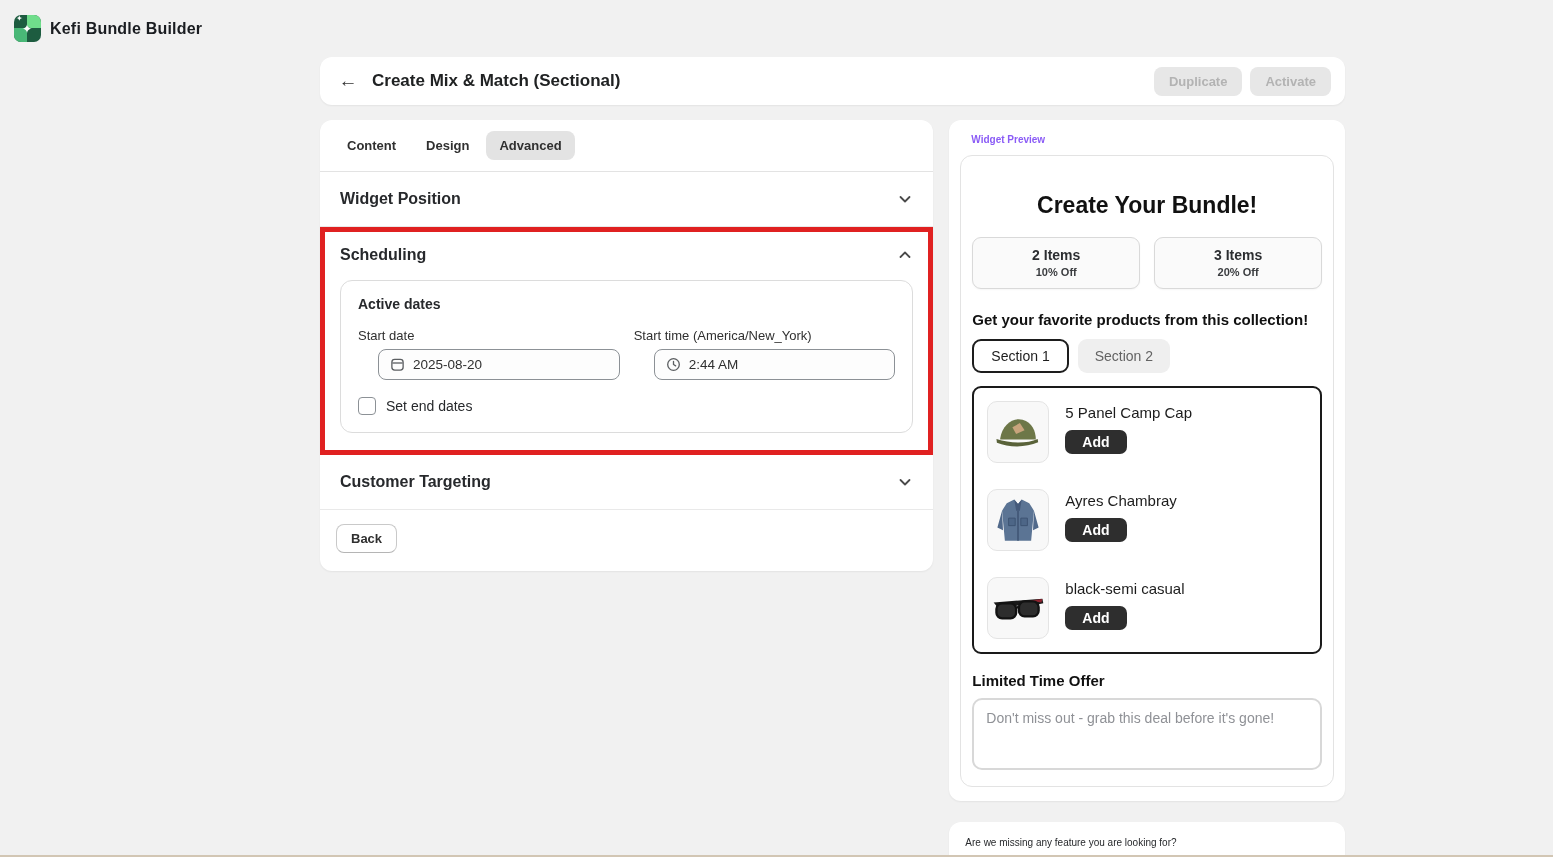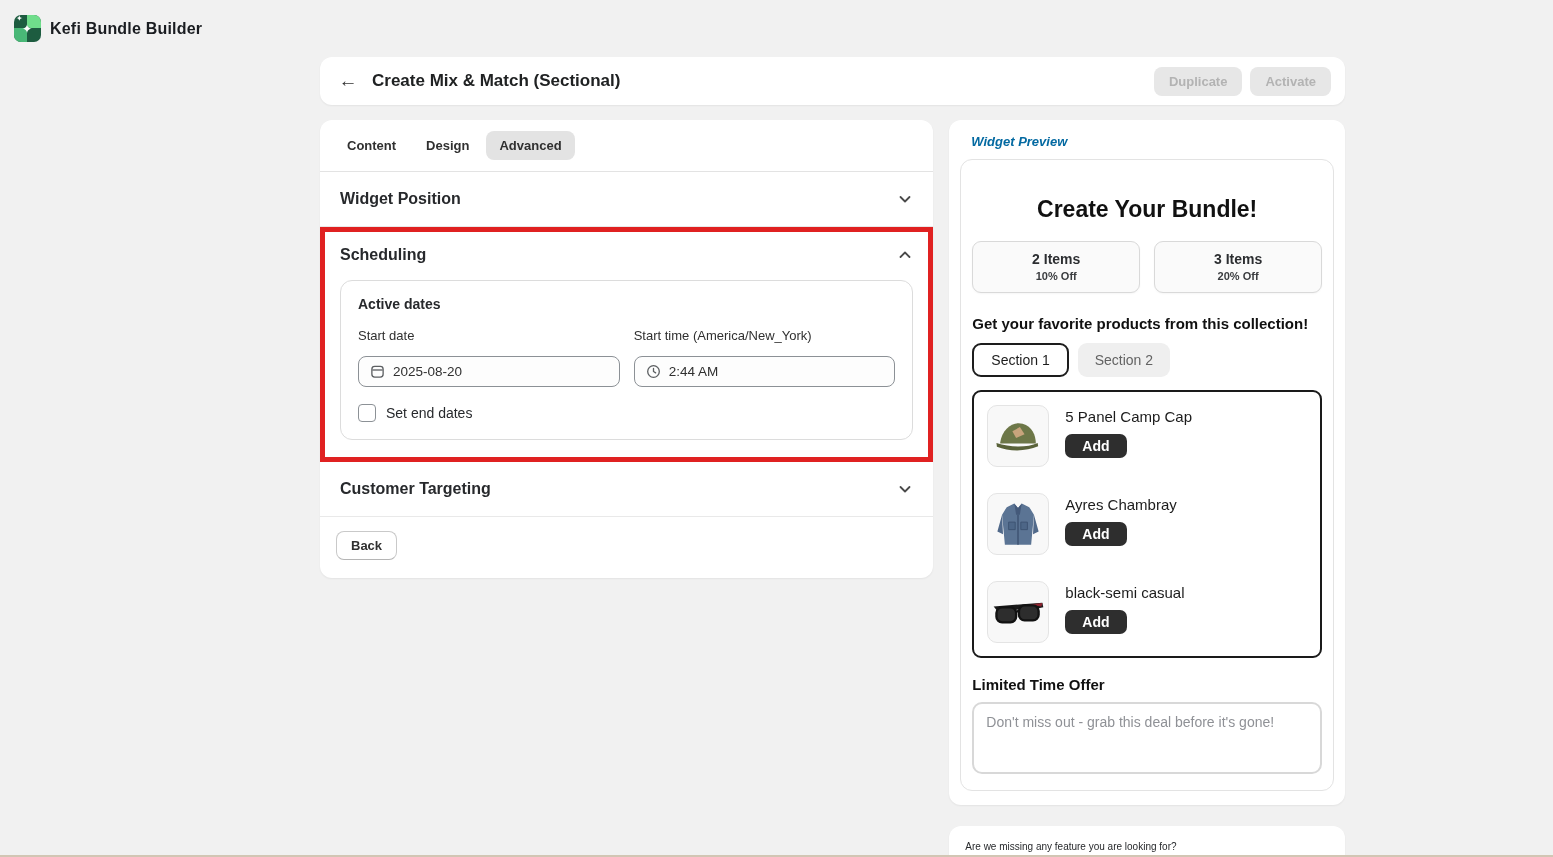--- a/index.html
+++ b/index.html
@@ -52,40 +52,40 @@
   .section-title { font-size:16px; font-weight:bold; color:#27292c; }
   .chev { width:16px; height:16px; flex:0 0 auto; }
   .wp-row { border-bottom:1px solid #e9e9e9; }
 
   .red-wrap { border:5px solid #e02121; }
   .red-wrap .section-row { padding:14px 15px; }
 
   .active-dates-card { margin:2px 15px 17px; border:1px solid #dcdcdc; border-radius:12px; padding:15px 17px 17px; }
   .active-dates-title { font-size:14px; font-weight:bold; margin-bottom:16px; color:#27292c; }
   .date-grid { display:grid; grid-template-columns:1fr 1fr; gap:14px; }
-  .field-label { font-size:13px; color:#303030; margin-bottom:13px; }
+  .field-label { font-size:13px; color:#303030; margin-bottom:6px; }
   .input-box {
     display:flex; align-items:center; gap:8px; border:1px solid #8c9196; border-radius:8px;
-    height:31px; padding:8px 11px; background:#fdfdfd; font-size:13.5px; color:#303030; cursor:text;
+    height:31px; padding:8px 11px; background:#fdfdfd; font-size:13.5px; color:#303030; cursor:text;margin-left:20px;
   }
   .input-box svg { flex:0 0 auto; }
   .check-row { display:flex; align-items:center; gap:10px; margin-top:17px; }
   .checkbox { width:18px; height:18px; border:1.5px solid #8c9196; border-radius:4px; background:#fff; cursor:pointer; }
   .check-label { font-size:14px; color:#27292c; }
 
   .ct-row { border-bottom:1px solid #e9e9e9; }
   .back-row { padding:14px 16px 18px; }
   .btn-back {
     background:#fff; border:1px solid #c9c9c9; border-bottom-color:#b5b5b5; border-radius:8px;
     padding:6px 14px; font-size:13px; font-weight:bold; color:#303030; font-family:inherit; cursor:pointer;
   }
 
   
   .preview-card { padding:12px 11px 14px; margin-bottom:21px; }
-  .preview-label { font-size:13px; font-weight:bold; color:#0369a1; margin:2px 0 10px 11px;font-style:italic; }
+  .preview-label { font-size:10px; font-weight:bold; color:#8b5cf6; margin:2px 0 10px 11px; }
   .preview-inner { border:1px solid #e3e3e3; border-radius:12px; padding:30px 11px 16px; }
   .bundle-heading { text-align:center; font-size:23px; font-weight:bold; color:#111; margin:6px 0 18px; }
   .tier-row { display:flex; gap:14px; margin-bottom:22px;align-items:flex-end; }
   .tier-btn {
     flex:1; background:#fafafa; border:1px solid #d9d9d9; border-radius:9px;
     padding:9px 0 10px; text-align:center; cursor:pointer; font-family:inherit;
     box-shadow:0 1px 2px rgba(0,0,0,.04);
   }
   .tier-items { font-size:14px; font-weight:bold; color:#2c2e31; }
   .tier-off { font-size:11px; font-weight:bold; color:#3a3c3f; margin-top:3px; }

